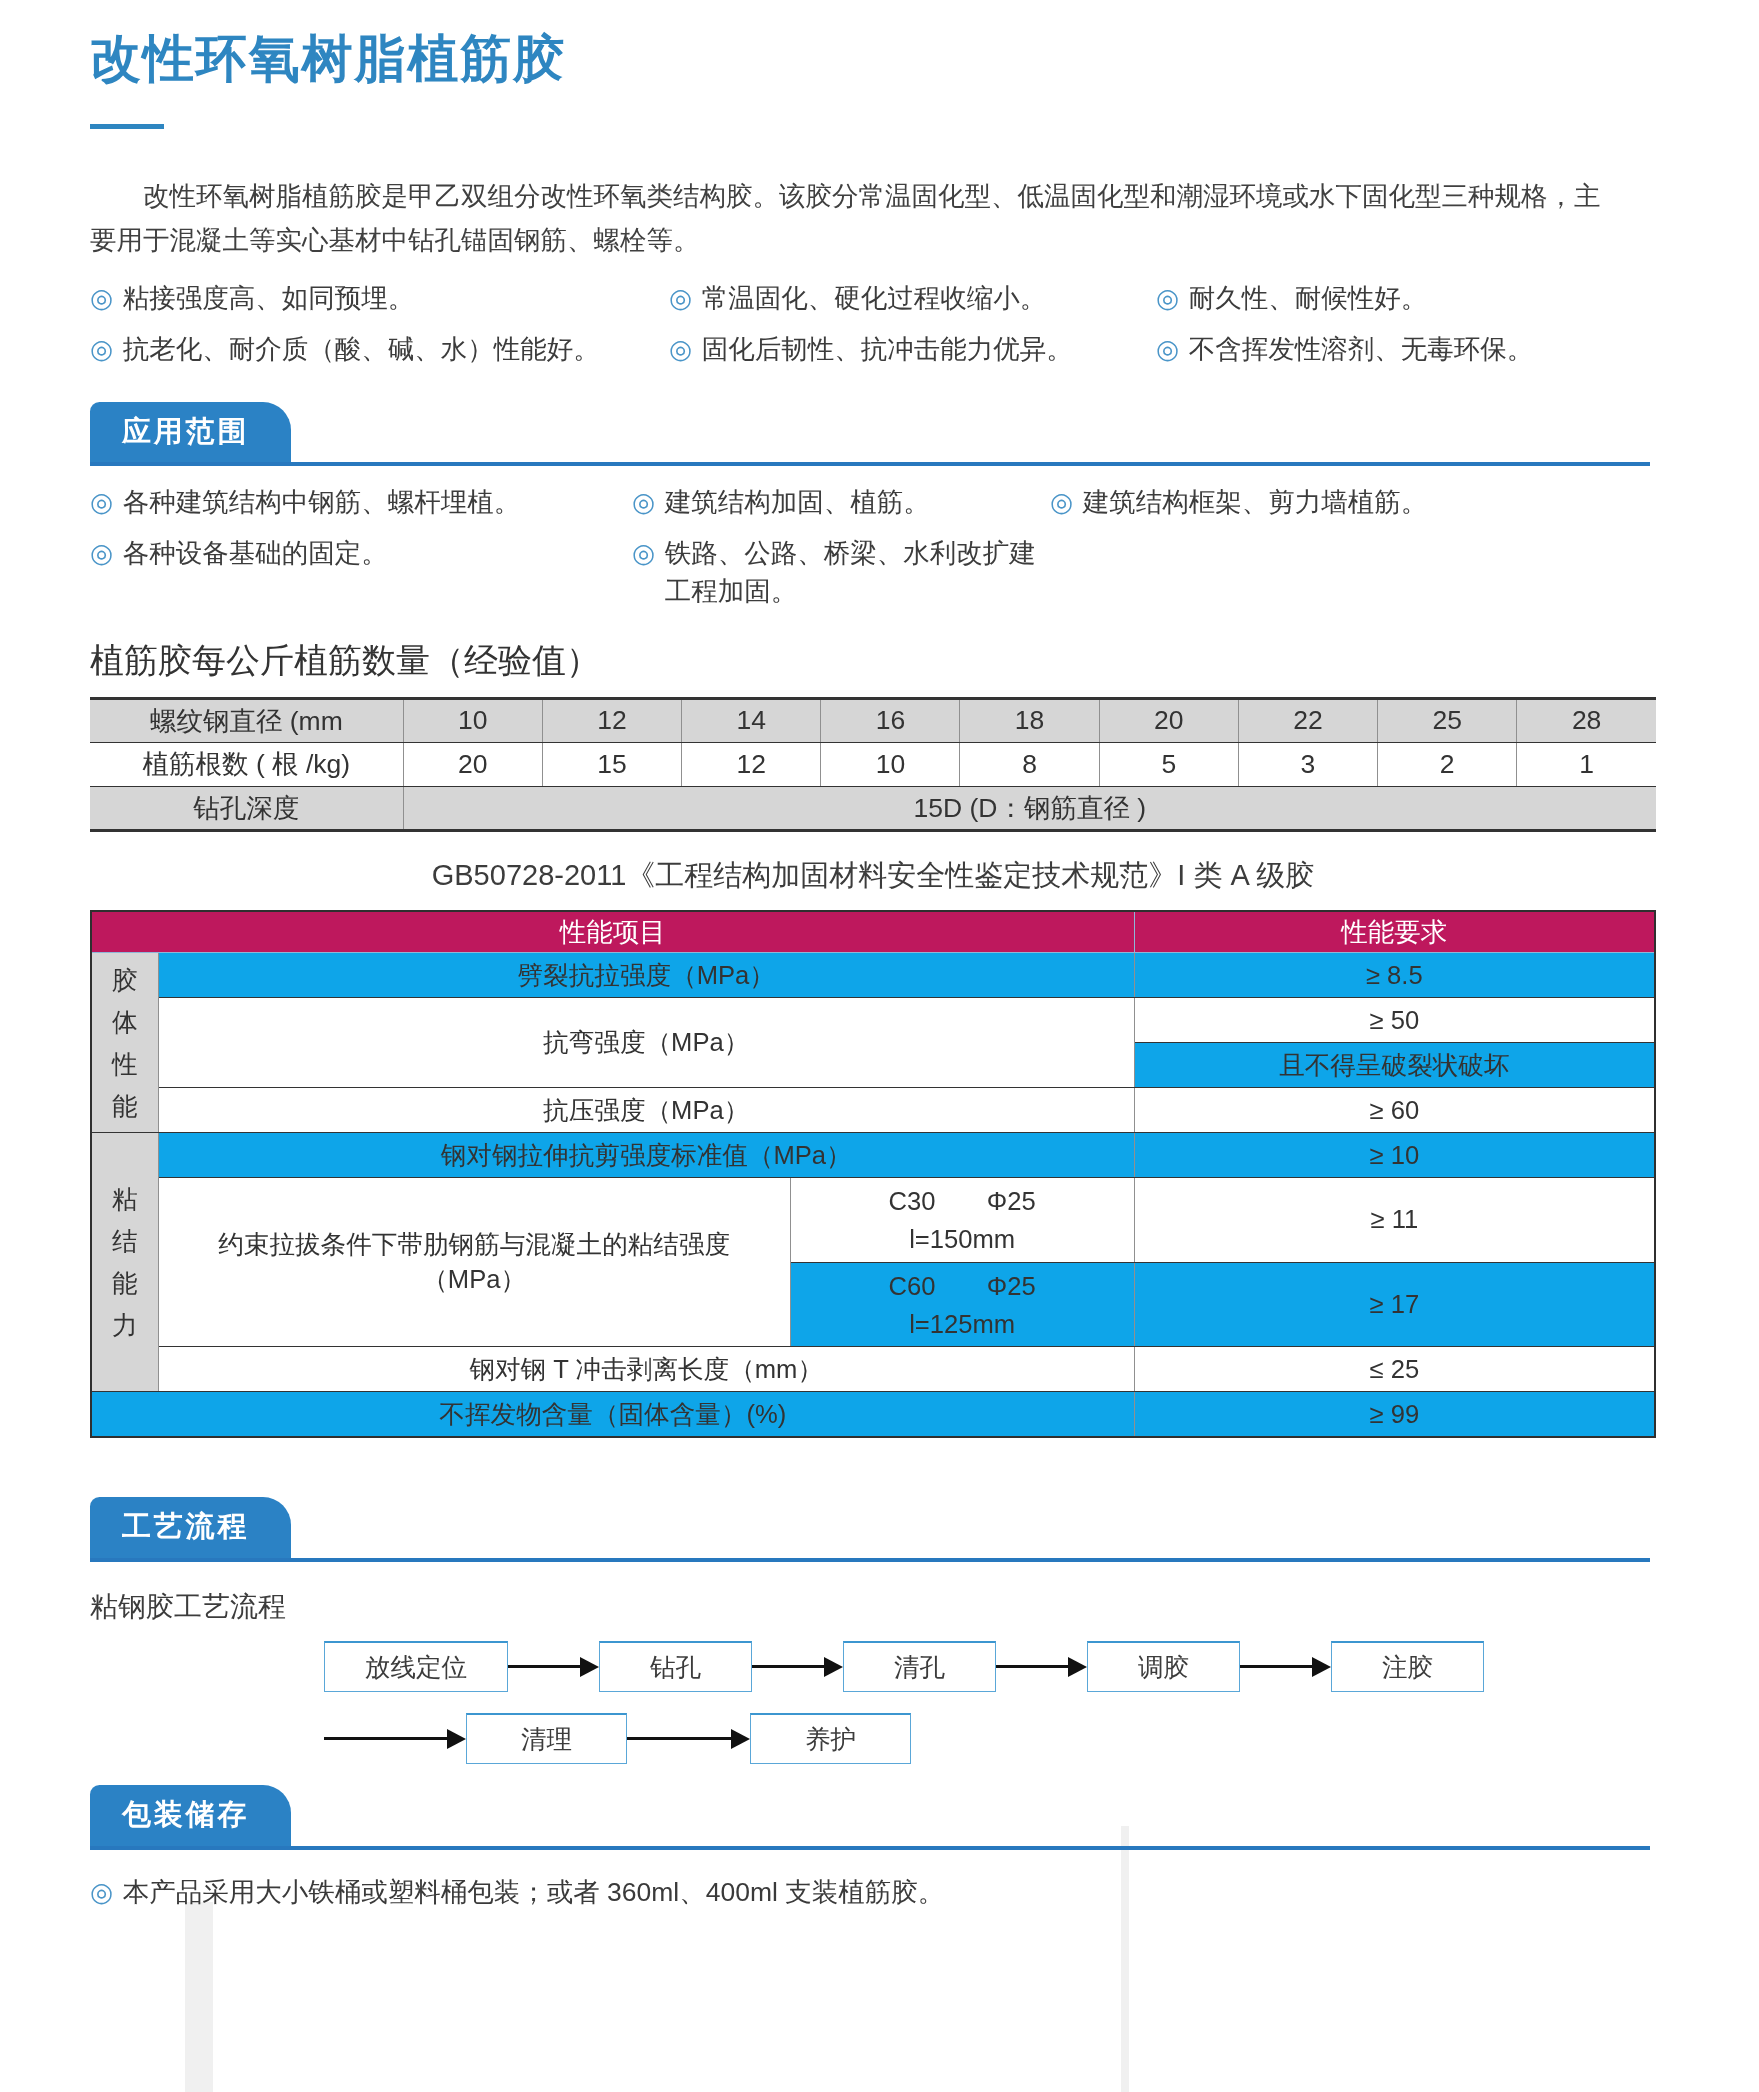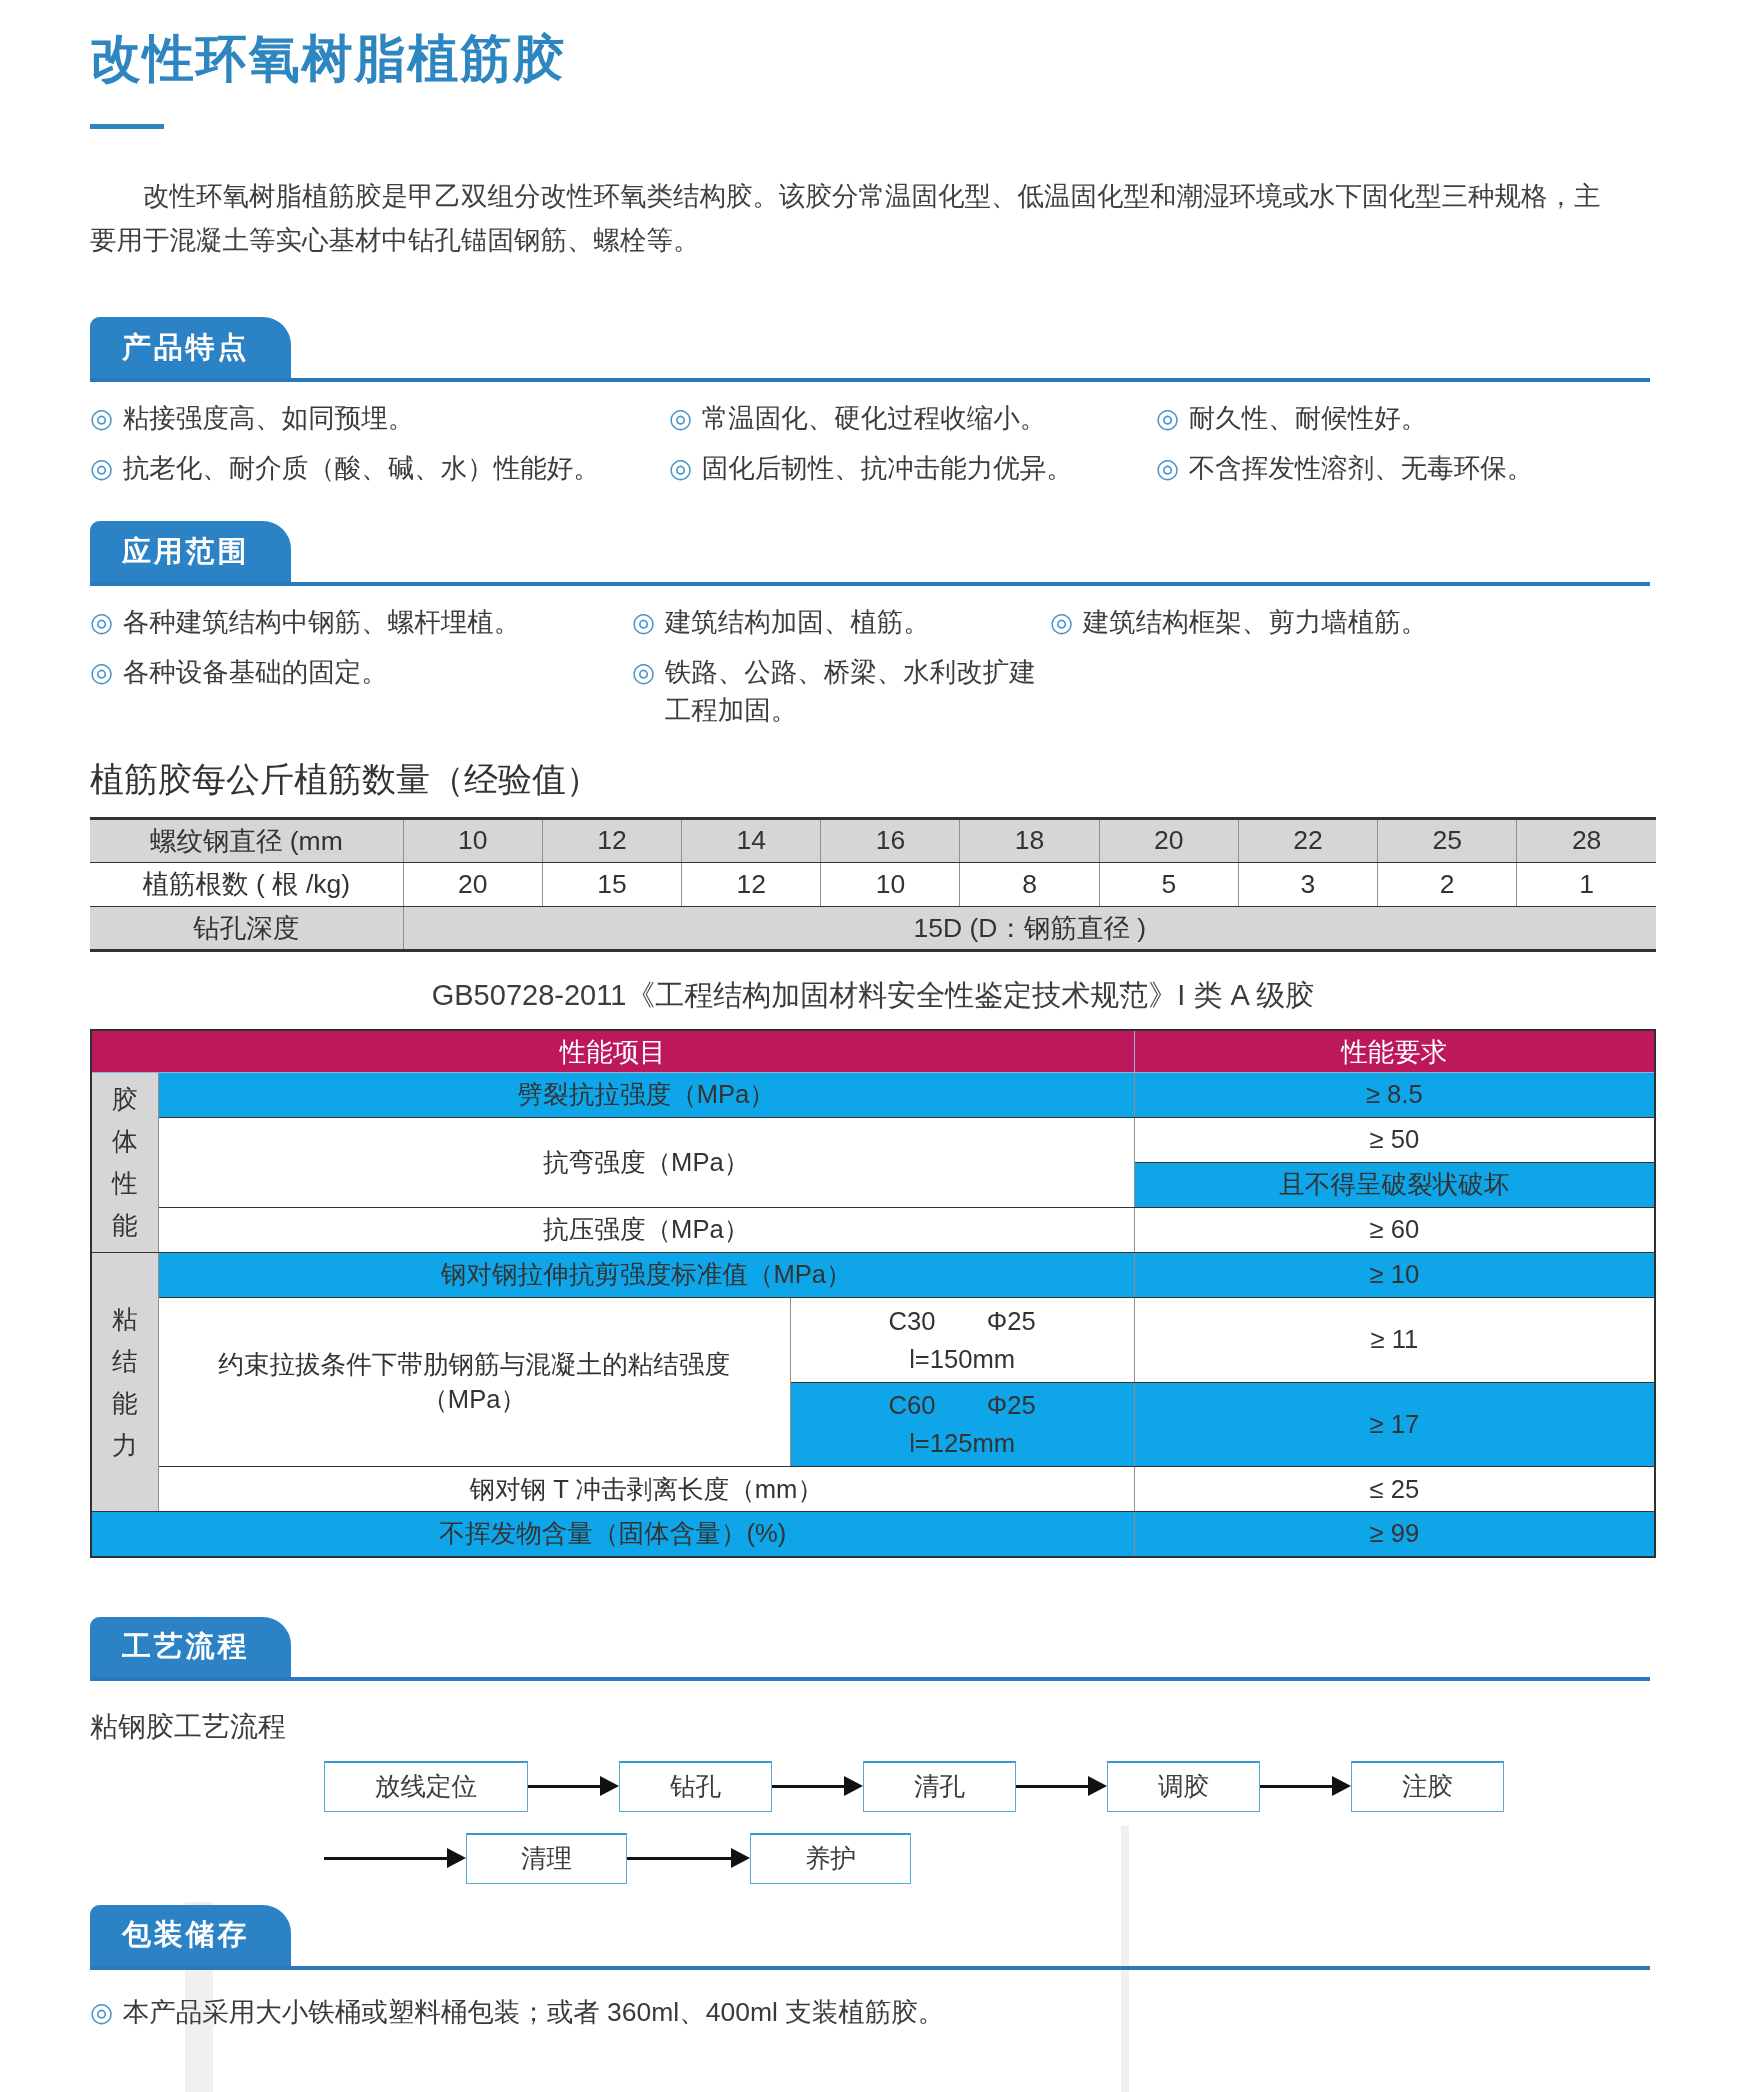--- a/index.html
+++ b/index.html
@@ -58,21 +58,21 @@
   table.specs td.tall { height:81px; }
   .two-line span { display:block; line-height:38px; }
 
   
   .flow-subtitle { margin-top:26.5px; font-size:28px; color:#3c3c3c; }
   .flow-row { display:flex; align-items:center; }
   .flow-row1 { margin-top:15px; margin-left:234px; }
   .flow-row2 { margin-top:21px; margin-left:234px; }
   .fbox { height:51px; background:#fff; border:1.9px solid #5aa7d8; border-top:2.8px solid #3c96d0;
     display:flex; align-items:center; justify-content:center; font-size:25.6px; color:#3c3c3c; }
-  .w1 { width:204px; } .w2 { width:153px; } .w3 { width:161px; }
+  .w1 { width:184px; } .w2 { width:153px; } .w3 { width:161px; }
   .arrow { display:flex; align-items:center; width:91px; }
   .arrow .shaft { flex:1; height:2.8px; background:#111; }
   .arrow .ahead { width:0; height:0; border-left:19px solid #111;
     border-top:10.4px solid transparent; border-bottom:10.4px solid transparent; }
 
   
   .pack-list { margin-top:23px; display:grid; row-gap:13.2px; font-size:26.5px; }
 
   
   .mt-feat { margin-top:55px; }
@@ -91,23 +91,20 @@
 <div class="wm wm-line" style="left:185px; top:1902px; width:28px; height:190px;"></div>
 <div class="wm wm-line" style="left:1121px; top:1826px; width:7.6px; height:266px;"></div>
 
 <div class="content">
 
   <h1 class="page-title">改性环氧树脂植筋胶</h1>
   <div class="title-dash"></div>
 
   <p class="intro">改性环氧树脂植筋胶是甲乙双组分改性环氧类结构胶。该胶分常温固化型、低温固化型和潮湿环境或水下固化型三种规格，主要用于混凝土等实心基材中钻孔锚固钢筋、螺栓等。</p>
 
-  <div class="sec-head mt-feat">
-    <div class="badge">产品特点</div>
-  </div>
   <div class="bullets features">
     <div class="bullet">
         <span class="bi">◎</span>
         <span>粘接强度高、如同预埋。</span>
       </div>
     <div class="bullet">
         <span class="bi">◎</span>
         <span>常温固化、硬化过程收缩小。</span>
       </div>
     <div class="bullet">

